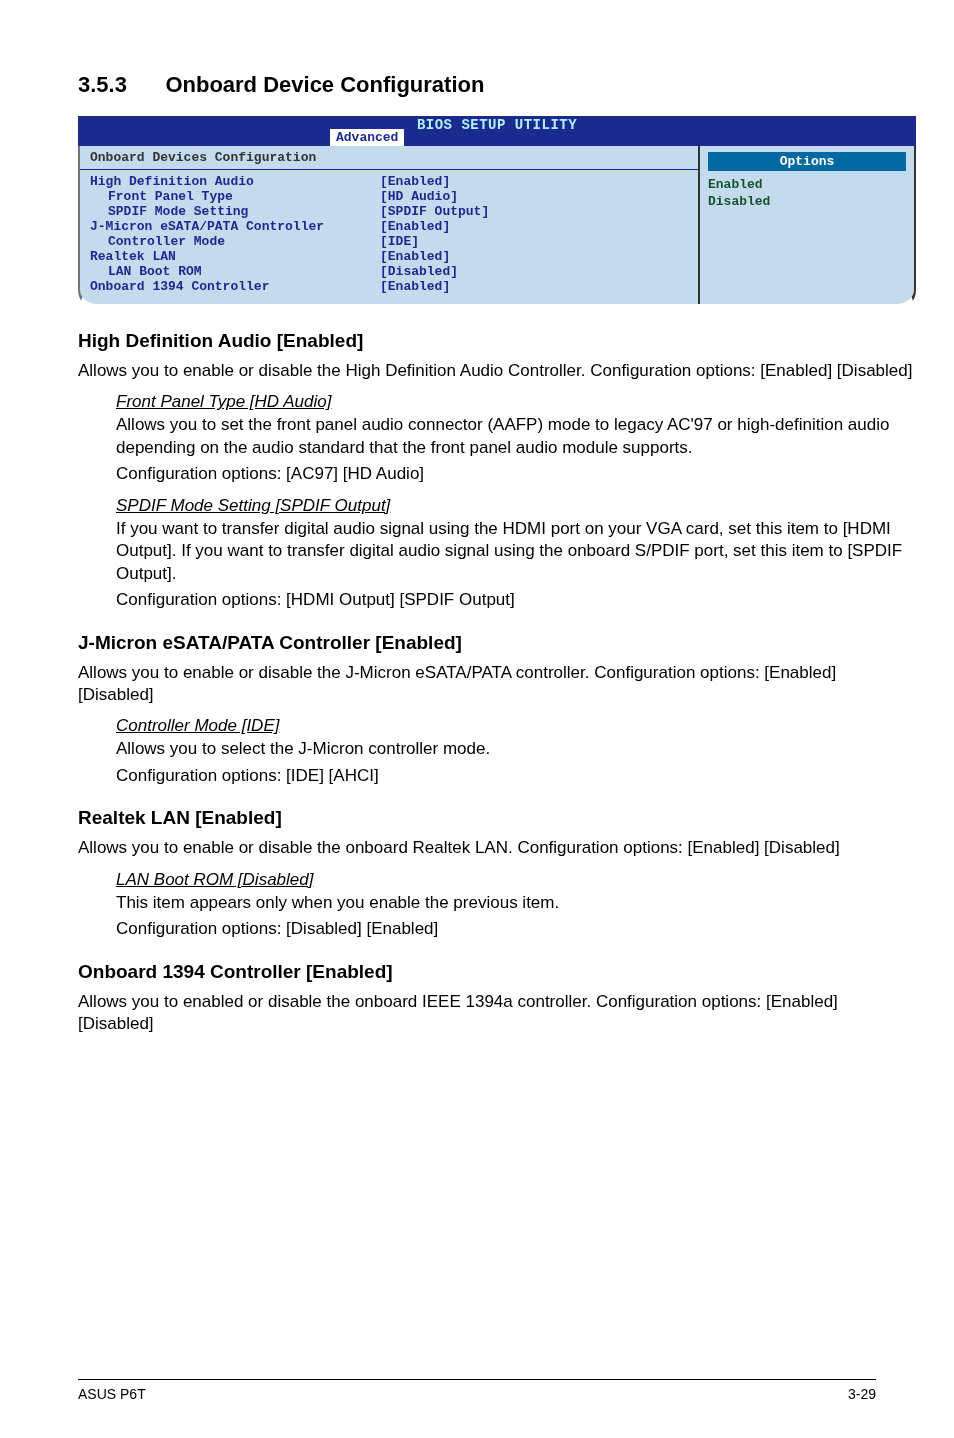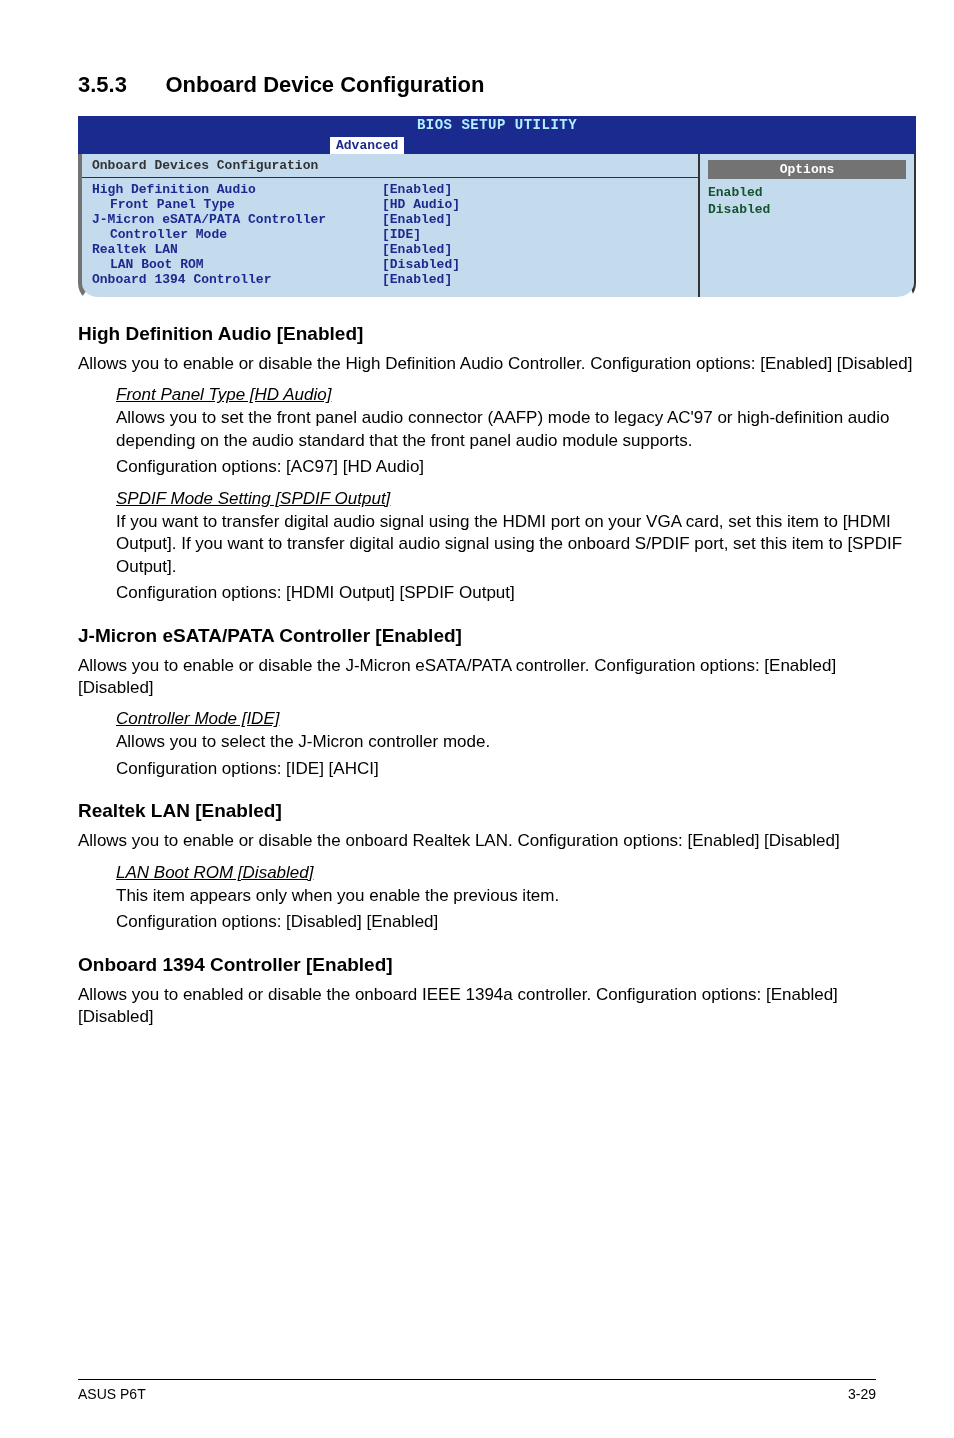--- a/index.html
+++ b/index.html
@@ -3,33 +3,33 @@
 <meta charset="utf-8">
 <style>
   * { box-sizing: border-box; margin: 0; padding: 0; }
   html, body { width: 954px; height: 1438px; background: #fff; font-family: Arial, Helvetica, sans-serif; color: #000; }
   .page { padding: 72px 38px 0 78px; }
   .section-num { font-size: 22px; font-weight: bold; display: inline-block; margin-right: 34px; }
   .section-title { font-size: 22px; font-weight: bold; display: inline-block; }
   .h1row { margin-bottom: 18px; }
 
   .bios-window { margin-top: 6px; margin-bottom: 20px; }
-  .bios-bluebar { background: #1a2a8e; height: 38px; position: relative; }
+  .bios-bluebar { background: #1a2a8e; height: 30px; position: relative; }
   .bios-title { position: absolute; left: 50%; top: 1px; transform: translateX(-50%); font-family: "Courier New", monospace; font-weight: bold; color: #b0f0ff; font-size: 14px; letter-spacing: 0.5px; }
   .bios-tab { position: absolute; left: 252px; bottom: 0; background: #ffffff; color: #1a2a8e; font-family: "Courier New", monospace; font-weight: bold; font-size: 13px; padding: 1px 6px; }
-  .bios-body { display: flex; border-left: 4px solid #737373; border-right: 2px solid #333; border-bottom: 6px solid #fff; border-bottom-left-radius: 20px; border-bottom-right-radius: 20px; overflow: hidden; background: #c4dbee; }
+  .bios-body { display: flex; border-left: 2px solid #737373; border-right: 2px solid #333; border-bottom: 6px solid #fff; border-bottom-left-radius: 20px; border-bottom-right-radius: 20px; overflow: hidden; background: #c4dbee; }
   .bios-left { flex: 1 1 auto; padding: 0; font-family: "Courier New", monospace; font-size: 13px; font-weight: bold; color: #1a2a8e; }
   .bios-left-title { background: #c4dbee; border-bottom: 1px solid #1a2a8e; padding: 4px 10px; color: #333; }
   .bios-config { padding: 4px 10px 10px 10px; }
   .bios-row { display: flex; }
   .bios-row .lbl { flex: 0 0 290px; white-space: pre; }
   .bios-row .val { color: #1a2a8e; }
   .bios-row.indent .lbl { padding-left: 18px; }
   .bios-right { flex: 0 0 216px; border-left: 2px solid #333; padding: 6px 8px 10px 8px; font-family: "Courier New", monospace; font-size: 13px; font-weight: bold; }
-  .options-bar { background: #737373; color: #fff; text-align: center; padding: 2px 0; margin-bottom: 6px; font-size: 13px; }
+  .options-bar { background: #0369a1; color: #fff; text-align: center; padding: 2px 0; margin-bottom: 6px; font-size: 13px; }
   .options-list div { color: #14532d; line-height: 1.3; }
 
   h3.sub { font-size: 19px; font-weight: bold; margin-top: 20px; margin-bottom: 8px; }
   p.body { font-size: 17px; line-height: 1.32; margin-bottom: 4px; }
 
   .indent-block { margin-left: 38px; margin-top: 10px; }
   .sub-u { font-size: 17px; font-style: italic; text-decoration: underline; display: block; margin-bottom: 2px; }
   .indent-block p { font-size: 17px; line-height: 1.32; margin-bottom: 4px; }
 
   .footer { position: absolute; bottom: 36px; left: 78px; right: 78px; border-top: 1px solid #000; padding-top: 6px; font-size: 14px; display: flex; justify-content: space-between; }
@@ -52,20 +52,24 @@
       <div class="bios-left">
         <div class="bios-left-title">Onboard Devices Configuration</div>
         <div class="bios-config">
           <div class="bios-row">
               <span class="lbl">High Definition Audio</span>
               <span class="val">[Enabled]</span>
             </div>
           <div class="bios-row indent">
               <span class="lbl">Front Panel Type</span>
               <span class="val">[HD Audio]</span>
+            </div>
+          <div class="bios-row indent">
+              <span class="lbl">SPDIF Mode Setting</span>
+              <span class="val">[SPDIF Output]</span>
             </div>
           <div class="bios-row">
               <span class="lbl">J-Micron eSATA/PATA Controller</span>
               <span class="val">[Enabled]</span>
             </div>
           <div class="bios-row indent">
               <span class="lbl">Controller Mode</span>
               <span class="val">[IDE]</span>
             </div>
           <div class="bios-row">

